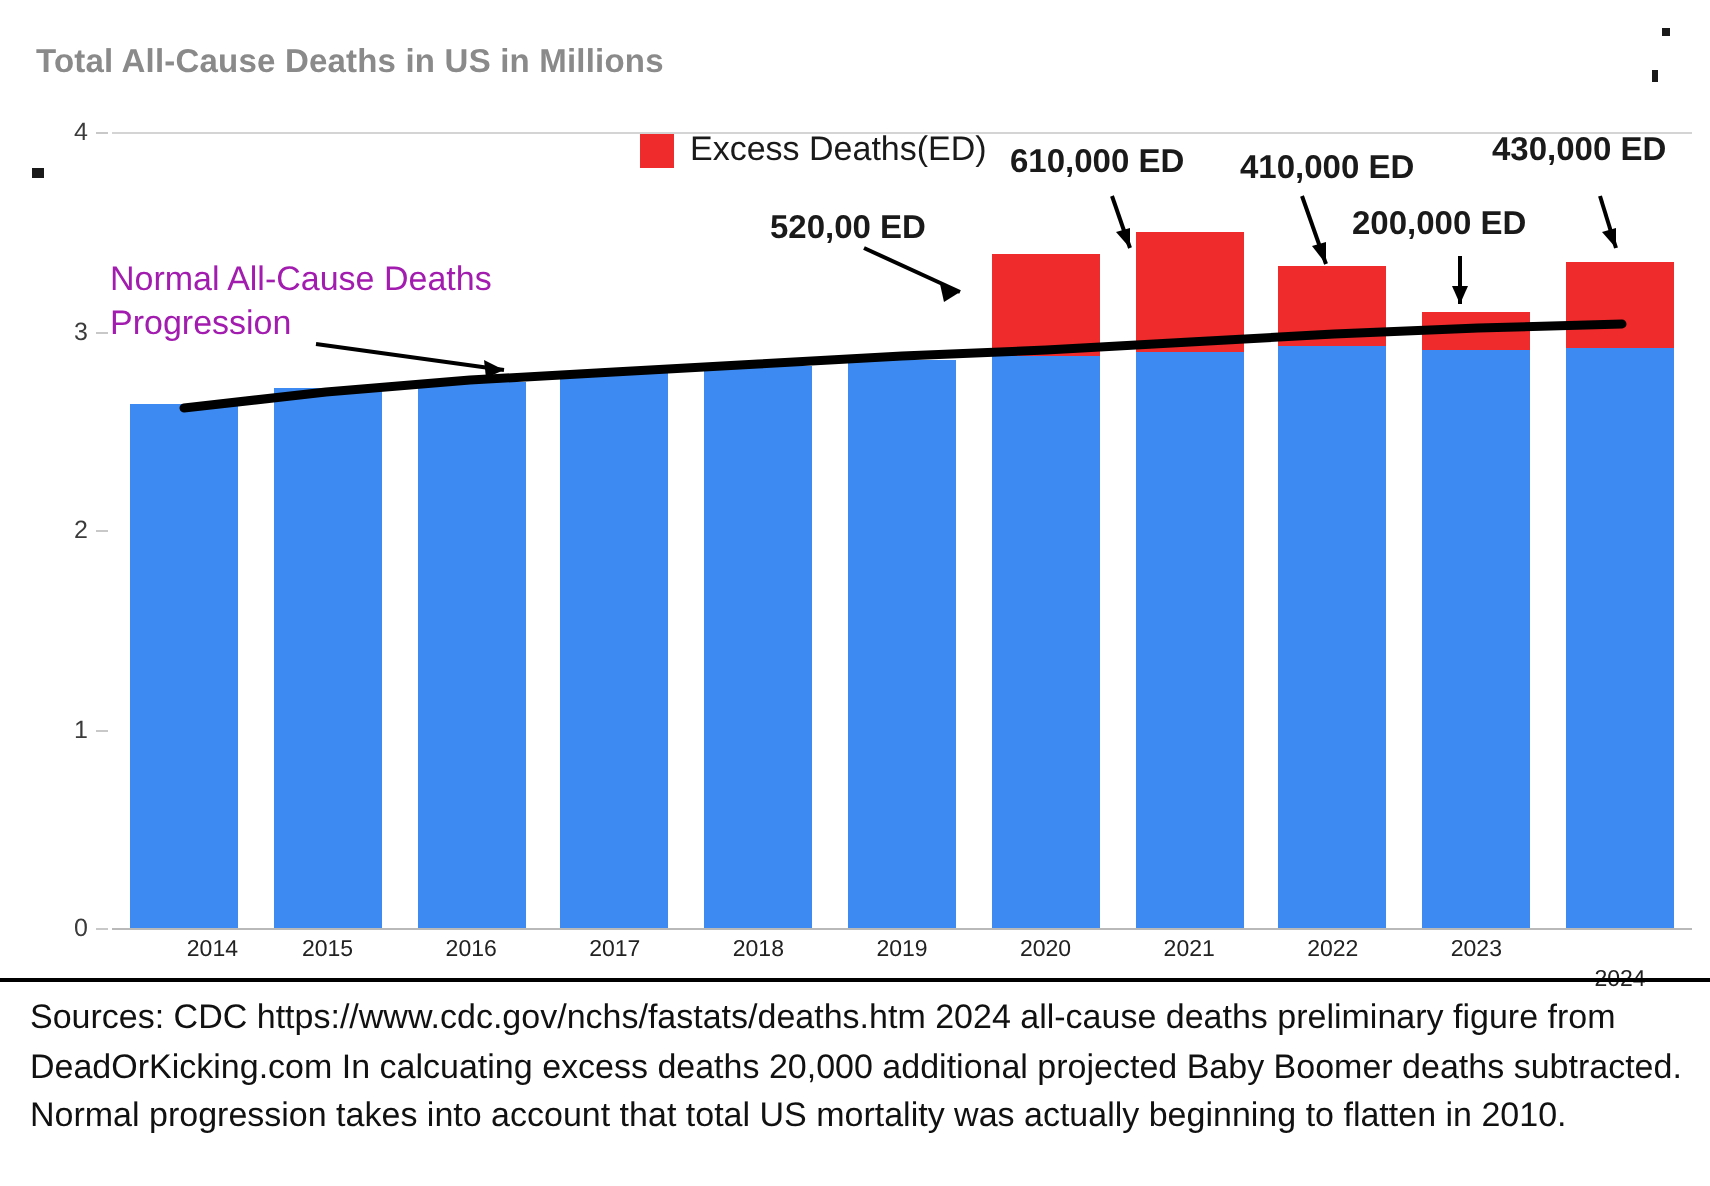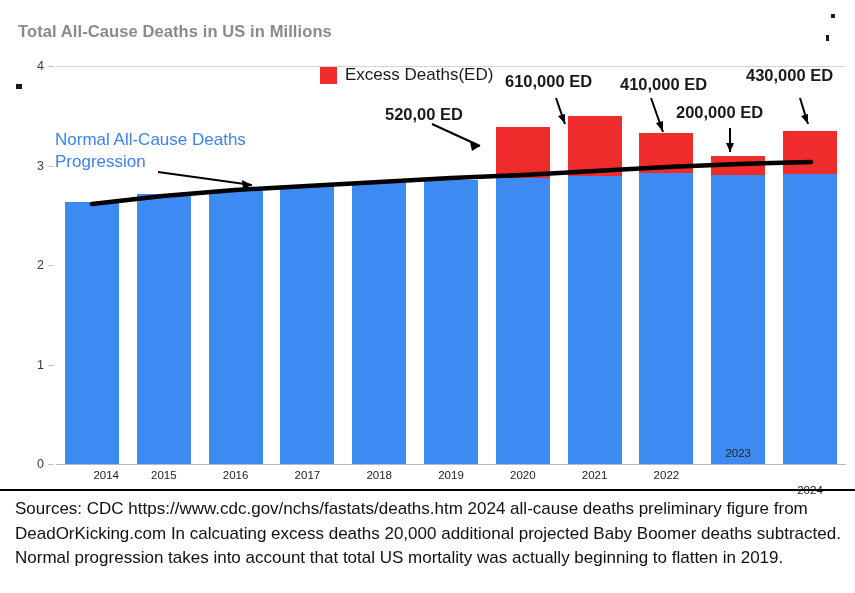--- a/index.html
+++ b/index.html
@@ -107,21 +107,21 @@
   .ann {
     position: absolute;
     font-size: 16.5px;
     color: #1a1a1a;
     white-space: nowrap;
     font-weight: bold;
   }
   .ann-normal {
     position: absolute;
     font-size: 17px;
-    color: #3b82f6;
+    color: #a21caf;
     line-height: 1.24;
     white-space: nowrap;
   }
 
   svg.overlay {
     position: absolute;
     left: 0; top: 0;
     width: 855px;
     height: 593px;
     pointer-events: none;
@@ -204,21 +204,21 @@
 
     <div class="xtick-label" style="left:9px;     top:403px; width:54px;text-align:right;">2014</div>
     <div class="xtick-label" style="left:80.8px;  top:403px; width:54px;">2015</div>
     <div class="xtick-label" style="left:152.6px; top:403px; width:54px;">2016</div>
     <div class="xtick-label" style="left:224.4px; top:403px; width:54px;">2017</div>
     <div class="xtick-label" style="left:296.2px; top:403px; width:54px;">2018</div>
     <div class="xtick-label" style="left:368px;   top:403px; width:54px;">2019</div>
     <div class="xtick-label" style="left:439.8px; top:403px; width:54px;">2020</div>
     <div class="xtick-label" style="left:511.6px; top:403px; width:54px;">2021</div>
     <div class="xtick-label" style="left:583.4px; top:403px; width:54px;">2022</div>
-    <div class="xtick-label" style="left:655.2px; top:381px; width:54px;text-align:center;">2023</div>
+    <div class="xtick-label" style="left:655.2px; top:403px; width:54px;text-align:center;">2023</div>
     <div class="xtick-label" style="left:727px;   top:418px; width:54px;">2024</div>
   </div>
 
   <svg class="overlay" viewBox="0 0 855 593">
 
     <polyline points="92,204 163,196 235,190 307,186 379,182 451,178 523,175 595,171 667,167 739,164 811,162" fill="none" stroke="#000000" stroke-width="4.5" stroke-linecap="round" stroke-linejoin="round"></polyline>
 
     <g>
       <path d="M158,172 L252,185" fill="none" stroke="#000" stroke-width="2"></path>
       <path d="M252,185 L242,180 L243,189 Z" fill="#000"></path>
@@ -261,16 +261,16 @@
   <div class="ann" style="left:385px; top:105px;">520,00 ED</div>
   <div class="ann" style="left:505px; top:72px;">610,000 ED</div>
   <div class="ann" style="left:620px; top:75px;">410,000 ED</div>
   <div class="ann" style="left:676px; top:103px;">200,000 ED</div>
   <div class="ann" style="left:746px; top:66px;">430,000 ED</div>
 
   <div class="footer-rule"></div>
   <div class="footer">
     <div>Sources: CDC https://www.cdc.gov/nchs/fastats/deaths.htm  2024 all-cause deaths preliminary figure from</div>
     <div>DeadOrKicking.com  In calcuating excess deaths 20,000 additional projected Baby Boomer deaths subtracted.</div>
-    <div>Normal progression takes into account that total US mortality was actually beginning to flatten in 2019.</div>
+    <div>Normal progression takes into account that total US mortality was actually beginning to flatten in 2010.</div>
   </div>
 
 </div>
 
 </body></html>

